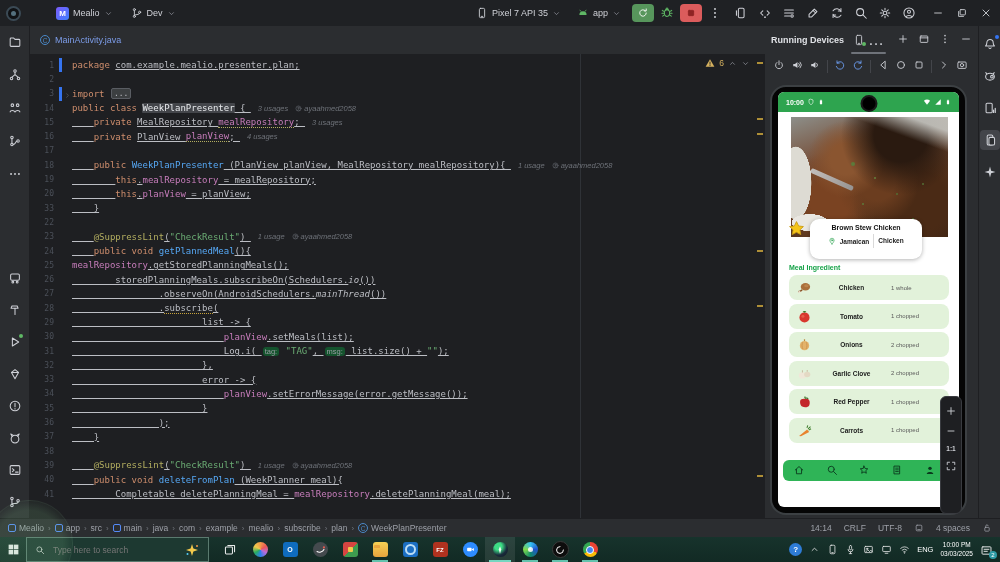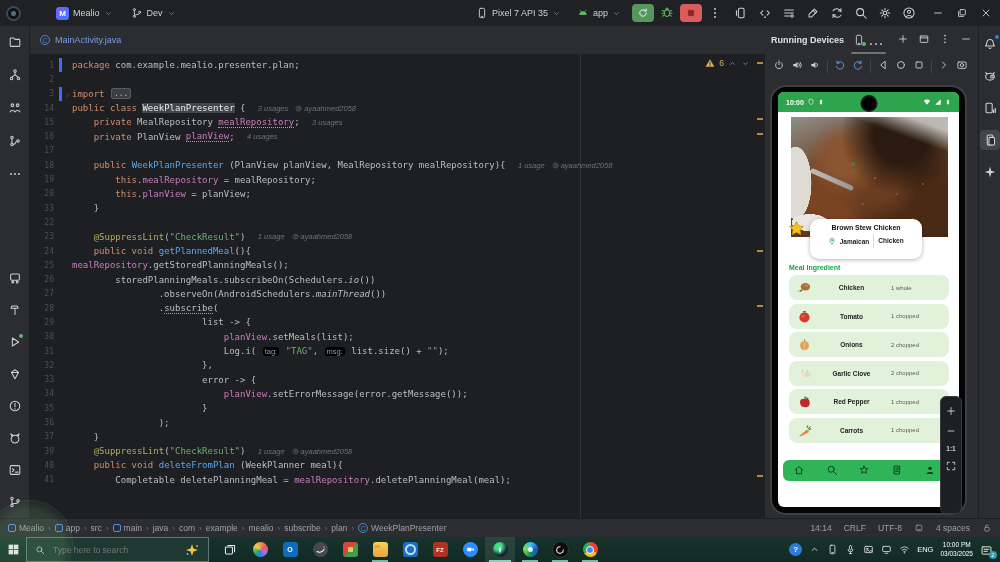--- a/index.html
+++ b/index.html
@@ -52,26 +52,26 @@
   
   #editor{left:30px;top:54px;width:735px;height:464px;background:#1E1F22;overflow:hidden;}
   #codelines{position:absolute;left:0;top:4px;right:10px;}
   .cl{display:flex;align-items:center;height:14.3px;}
   .ln{width:24px;text-align:right;padding-right:5px;color:#4B5059;font-family:"DejaVu Sans Mono",monospace;font-size:8px;flex:none;}
   .chgcol{width:3px;height:14.3px;flex:none;margin-right:2px;}
   .chgcol.on{background:#3574F0;}
   .foldcol{width:8px;flex:none;color:#6F737A;}
   .lt{white-space:pre;font-family:"DejaVu Sans Mono",monospace;font-size:9px;color:#BCBEC4;display:flex;align-items:center;}
   .lt span{white-space:pre;}
-  .k{color:#CF8E6D;} .t{color:#BCBEC4;} .s{color:#6AAB73;} .m{color:#56A8F5;} .f{color:#C77DBB;}
+  .k{color:#CF8E6D;} .t{color:#BCBEC4;text-decoration:underline;} .s{color:#6AAB73;} .m{color:#56A8F5;} .f{color:#C77DBB;}
   .fu{color:#C77DBB;border-bottom:1px dotted #B3AE60;} .a{color:#B3AE60;} .it{font-style:italic;color:#BCBEC4;}
   .mu{color:#BCBEC4;border-bottom:1px dotted #C8A33B;}
   .hl{background:#43454A;color:#E8EAED;border-radius:1px;}
   .fold{background:#3C3F41;border:1px solid #5A5D63;border-radius:2px;padding:0 2px;color:#BCBEC4;font-size:8px;line-height:9px;margin-left:1px;}
-  .chip{background:#000000;color:#999CA3;border-radius:3px;padding:0 2px;font-size:7.5px;margin:0 1px;font-family:"Liberation Sans",sans-serif;}
+  .chip{background:#14532d;color:#999CA3;border-radius:3px;padding:0 2px;font-size:7.5px;margin:0 1px;font-family:"Liberation Sans",sans-serif;}
   .hint{color:#6F737A;font-size:7.5px;font-style:italic;margin-left:7px;font-family:"Liberation Sans",sans-serif;display:inline-flex;align-items:center;gap:2px;}
   #marginguide{left:550px;top:0;width:1px;height:464px;background:#2F3237;}
   #inspectwidget{right:12px;top:3px;display:flex;align-items:center;gap:4px;font-size:8.5px;color:#D5B15F;background:#1E1F22;padding:1px 3px;}
   #inspectwidget .nav{color:#9DA0A8;width:9px;height:9px;}
   #scrollmarks{right:2px;top:0;width:6px;height:464px;}
   .smark{position:absolute;left:0;width:6px;height:2px;background:#C8A33B;opacity:.85;}
 
   
   #devpanel{left:765px;top:26px;width:213px;height:492px;background:#2B2D30;}
   #devhead{position:absolute;left:0;top:0;right:0;height:28px;display:flex;align-items:center;padding:0 6px;gap:7px;box-sizing:border-box;}
@@ -642,20 +642,26 @@
           <span class="foldcol"></span>
           <span class="lt"><span class="t">                );</span></span>
         </div>
         <div class="cl">
           <span class="ln">37</span>
           <span class="chgcol"></span>
           <span class="foldcol"></span>
           <span class="lt"><span class="t">    }</span></span>
         </div>
         <div class="cl">
+          <span class="ln">38</span>
+          <span class="chgcol"></span>
+          <span class="foldcol"></span>
+          <span class="lt"></span>
+        </div>
+        <div class="cl">
           <span class="ln">39</span>
           <span class="chgcol"></span>
           <span class="foldcol"></span>
           <span class="lt"><span class="t">    </span><span class="a">@SuppressLint</span><span class="t">(</span><span class="s">"CheckResult"</span><span class="t">) </span><span class="hint">1 usage</span><span class="hint"><span class="ic" style="width: 7px; height: 7px;"><svg viewBox="0 0 16 16" fill="none" stroke="currentColor" stroke-width="1.2" stroke-linecap="round" stroke-linejoin="round">
                   <circle cx="8" cy="8" r="5.8"></circle>
                   <circle cx="8" cy="6.6" r="1.7"></circle>
                   <path d="M4.7 12.2c.6-1.9 6-1.9 6.6 0"></path>
                 </svg></span><span>ayaahmed2058</span></span></span>
         </div>
         <div class="cl">

